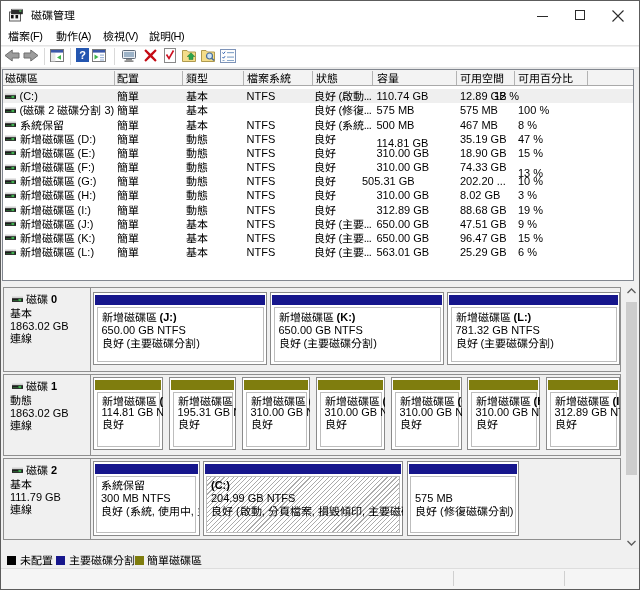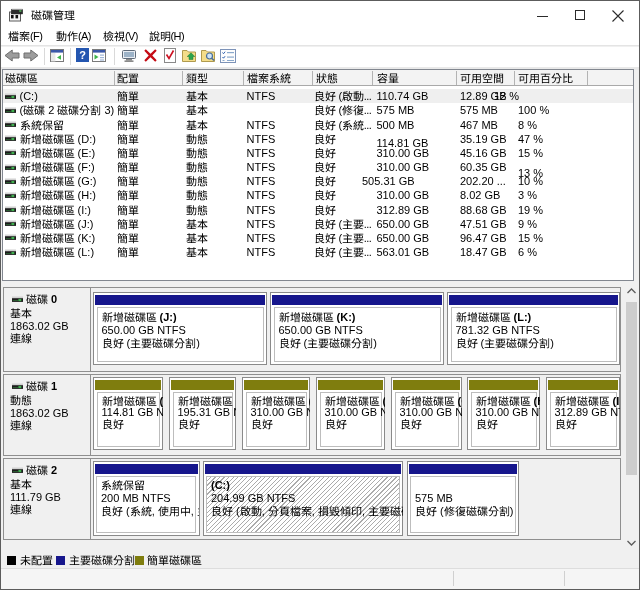--- a/index.html
+++ b/index.html
@@ -362,21 +362,21 @@
 <div class="t clip" style="left:186px;top:147.98px;width:52px;"><svg class="k" width="22.0" height="11" viewBox="0 0 24 12">
       <use href="#g52d5" x="0"></use>
       <use href="#g614b" x="12"></use>
     </svg></div>
 <div class="t clip" style="left:246.5px;top:147.98px;width:60px;"><span>NTFS</span></div>
 <div class="t clip sq" style="left:314px;top:147.98px;width:57px;"><svg class="k" width="22.0" height="11" viewBox="0 0 24 12">
       <use href="#g826f" x="0"></use>
       <use href="#g597d" x="12"></use>
     </svg></div>
 <div class="t clip" style="left:376.5px;top:147.98px;width:75px;"><span>310.00 GB</span></div>
-<div class="t clip" style="left:460px;top:147.98px;width:50px;"><span>45.16 GB</span></div>
+<div class="t clip" style="left:460px;top:147.98px;width:50px;"><span>18.90 GB</span></div>
 <div class="t clip" style="left:518px;top:147.98px;width:60px;"><span>15 %</span></div>
 <div class="ic" style="left:5px;top:163.5px"><svg width="11" height="7" viewBox="0 0 11 7">
       <rect x="0" y="0.5" width="11" height="1.7" fill="#d2d2d2"></rect>
       <rect x="0" y="2.2" width="11" height="3.7" fill="#1c1c1c"></rect>
       <rect x="6.4" y="2.9" width="2.9" height="2.2" fill="#3fae4e"></rect>
       <rect x="0.8" y="4" width="5.2" height="0.8" fill="#2f6b36"></rect>
     </svg></div>
 <div class="t clip" style="left:19.5px;top:162.14999999999998px;width:94px;"><svg class="k" width="55.0" height="11" viewBox="0 0 60 12">
       <use href="#g65b0" x="0"></use>
       <use href="#g589e" x="12"></use>
@@ -391,21 +391,21 @@
 <div class="t clip" style="left:186px;top:162.14999999999998px;width:52px;"><svg class="k" width="22.0" height="11" viewBox="0 0 24 12">
       <use href="#g52d5" x="0"></use>
       <use href="#g614b" x="12"></use>
     </svg></div>
 <div class="t clip" style="left:246.5px;top:162.14999999999998px;width:60px;"><span>NTFS</span></div>
 <div class="t clip sq" style="left:314px;top:162.14999999999998px;width:57px;"><svg class="k" width="22.0" height="11" viewBox="0 0 24 12">
       <use href="#g826f" x="0"></use>
       <use href="#g597d" x="12"></use>
     </svg></div>
 <div class="t clip" style="left:376.5px;top:162.14999999999998px;width:75px;"><span>310.00 GB</span></div>
-<div class="t clip" style="left:460px;top:162.14999999999998px;width:50px;"><span>60.35 GB</span></div>
+<div class="t clip" style="left:460px;top:162.14999999999998px;width:50px;"><span>74.33 GB</span></div>
 <div class="t clip" style="left:518px;top:168px;width:60px;"><span>13 %</span></div>
 <div class="ic" style="left:5px;top:177.7px"><svg width="11" height="7" viewBox="0 0 11 7">
       <rect x="0" y="0.5" width="11" height="1.7" fill="#d2d2d2"></rect>
       <rect x="0" y="2.2" width="11" height="3.7" fill="#1c1c1c"></rect>
       <rect x="6.4" y="2.9" width="2.9" height="2.2" fill="#3fae4e"></rect>
       <rect x="0.8" y="4" width="5.2" height="0.8" fill="#2f6b36"></rect>
     </svg></div>
 <div class="t clip" style="left:19.5px;top:176.32px;width:94px;"><svg class="k" width="55.0" height="11" viewBox="0 0 60 12">
       <use href="#g65b0" x="0"></use>
       <use href="#g589e" x="12"></use>
@@ -574,21 +574,21 @@
     </svg></div>
 <div class="t clip" style="left:246.5px;top:247.17000000000002px;width:60px;"><span>NTFS</span></div>
 <div class="t clip sq" style="left:314px;top:247.17000000000002px;width:57px;"><svg class="k" width="22.0" height="11" viewBox="0 0 24 12">
       <use href="#g826f" x="0"></use>
       <use href="#g597d" x="12"></use>
     </svg><span> (</span><svg class="k" width="22.0" height="11" viewBox="0 0 24 12">
       <use href="#g4e3b" x="0"></use>
       <use href="#g8981" x="12"></use>
     </svg><span>...</span></div>
 <div class="t clip" style="left:376.5px;top:247.17000000000002px;width:75px;"><span>563.01 GB</span></div>
-<div class="t clip" style="left:460px;top:247.17000000000002px;width:50px;"><span>18.47 GB</span></div>
+<div class="t clip" style="left:460px;top:247.17000000000002px;width:50px;"><span>25.29 GB</span></div>
 <div class="t clip" style="left:518px;top:247.17000000000002px;width:60px;"><span>6 %</span></div>
 <div class="abs" style="left:3px;top:287px;width:618px;height:85px;background:#f0f0f0;border:1px solid #8f8f8f"></div>
 <div class="abs" style="left:90px;top:287px;width:1px;height:85px;background:#8f8f8f"></div>
 <div class="ic" style="left:12px;top:295.5px"><svg width="11" height="7" viewBox="0 0 11 7">
       <rect x="0" y="0.5" width="11" height="1.7" fill="#d2d2d2"></rect>
       <rect x="0" y="2.2" width="11" height="3.7" fill="#1c1c1c"></rect>
       <rect x="6.4" y="2.9" width="2.9" height="2.2" fill="#3fae4e"></rect>
       <rect x="0.8" y="4" width="5.2" height="0.8" fill="#2f6b36"></rect>
     </svg></div>
 <div class="t" style="left:26px;top:293.5px;"><svg class="k" width="22.0" height="11" viewBox="0 0 24 12">
@@ -819,21 +819,21 @@
     </svg></div>
 <div class="abs" style="left:92.5px;top:460.5px;width:107.0px;height:75.0px;background:#fff;border:1px solid #8a8a8a"></div>
 <div class="abs" style="left:94.5px;top:463.5px;width:103.0px;height:10.5px;background:#16168c"></div>
 <div class="abs" style="left:96.0px;top:476.0px;width:100.0px;height:56.5px;border:1px solid #bdbdbd;"></div>
 <div class="t clip" style="left:101.0px;top:479.5px;width:98.0px;"><svg class="k" width="44.0" height="11" viewBox="0 0 48 12">
       <use href="#g7cfb" x="0"></use>
       <use href="#g7d71" x="12"></use>
       <use href="#g4fdd" x="24"></use>
       <use href="#g7559" x="36"></use>
     </svg></div>
-<div class="t clip" style="left:101.0px;top:493.0px;width:98.0px;"><span>200 MB NTFS</span></div>
+<div class="t clip" style="left:101.0px;top:493.0px;width:98.0px;"><span>300 MB NTFS</span></div>
 <div class="t clip" style="left:101.0px;top:506.0px;width:98.0px;"><svg class="k" width="22.0" height="11" viewBox="0 0 24 12">
       <use href="#g826f" x="0"></use>
       <use href="#g597d" x="12"></use>
     </svg><span> (</span><svg class="k" width="22.0" height="11" viewBox="0 0 24 12">
       <use href="#g7cfb" x="0"></use>
       <use href="#g7d71" x="12"></use>
     </svg><span>, </span><svg class="k" width="33.0" height="11" viewBox="0 0 36 12">
       <use href="#g4f7f" x="0"></use>
       <use href="#g7528" x="12"></use>
       <use href="#g4e2d" x="24"></use>

